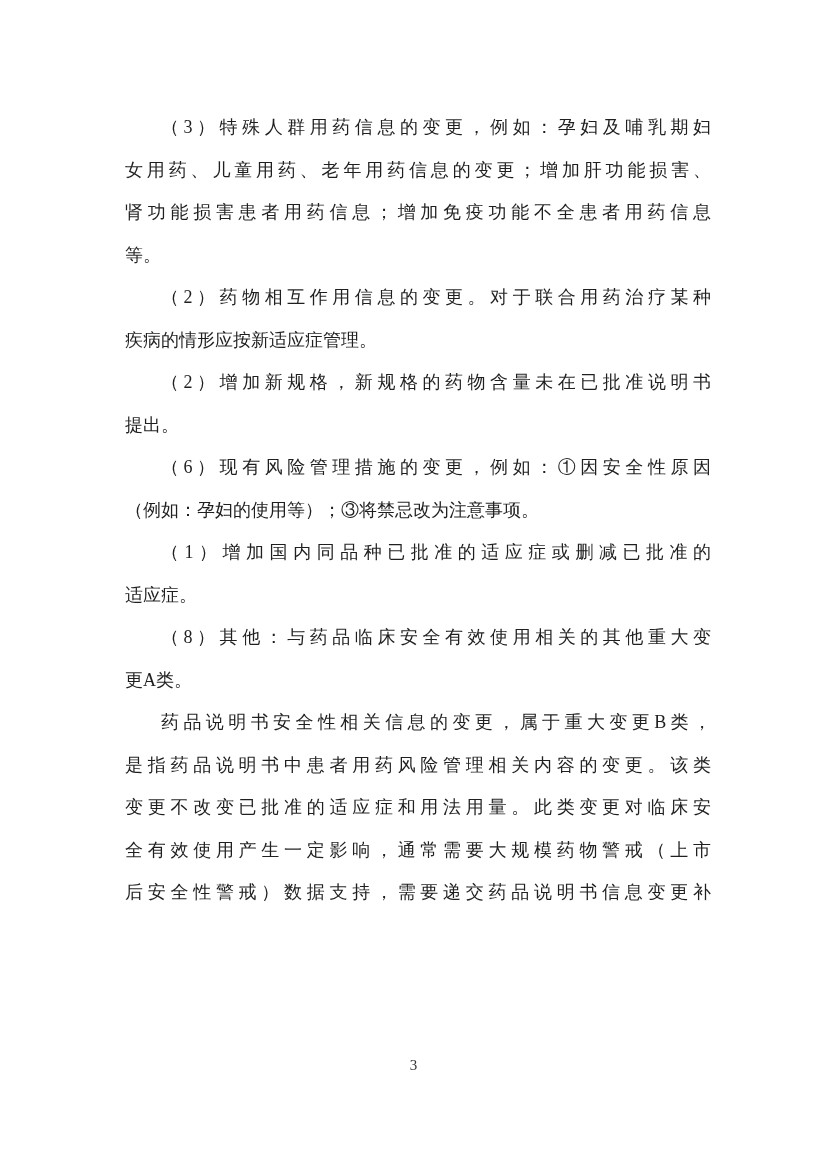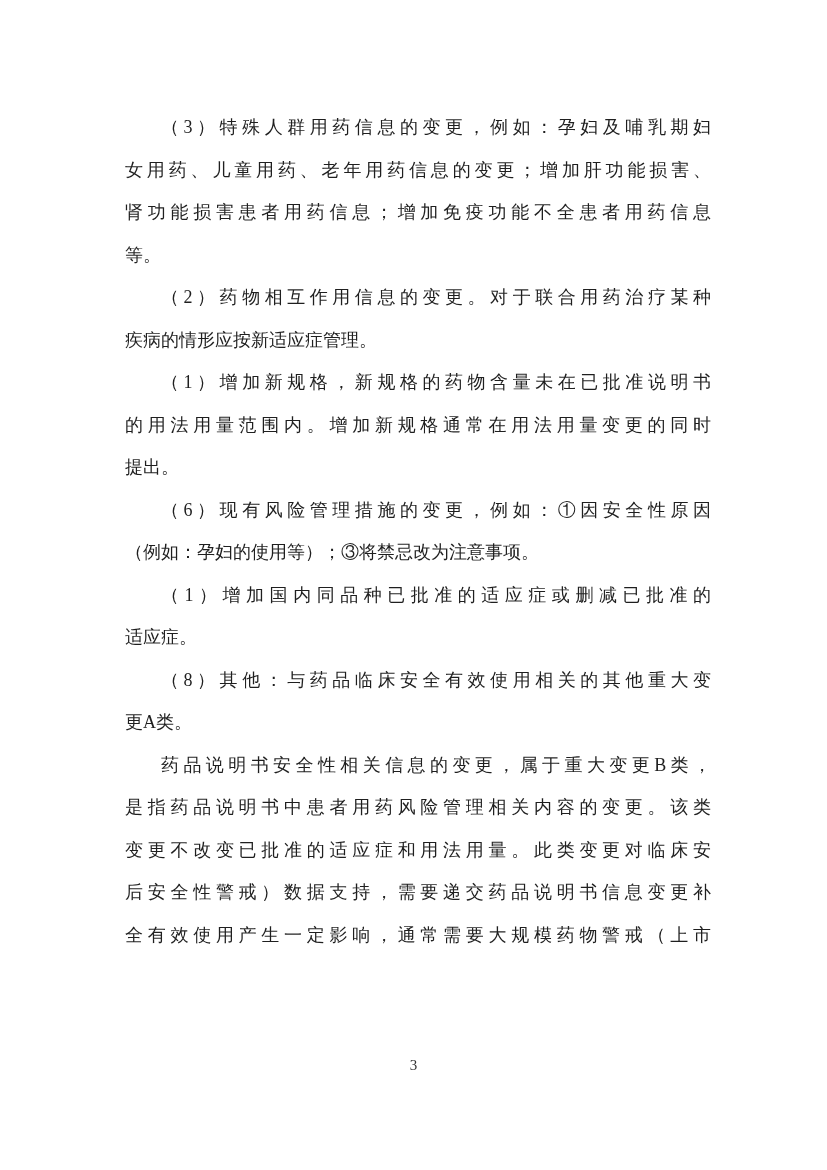--- a/index.html
+++ b/index.html
@@ -54,29 +54,28 @@
 <body>
 
 <div class="page" style="background: rgb(255, 255, 255); color: rgb(31, 31, 31);">
   <div class="text-block">
       <div class="line indent full">（3）特殊人群用药信息的变更，例如：孕妇及哺乳期妇</div>
       <div class="line full">女用药、儿童用药、老年用药信息的变更；增加肝功能损害、</div>
       <div class="line full">肾功能损害患者用药信息；增加免疫功能不全患者用药信息</div>
       <div class="line">等。</div>
       <div class="line indent full">（2）药物相互作用信息的变更。对于联合用药治疗某种</div>
       <div class="line">疾病的情形应按新适应症管理。</div>
-      <div class="line indent full">（1）增加新规格，新规格的药物含量未在已批准说明书</div>
-      <div class="line full">的用法用量范围内。增加新规格通常在用法用量变更的同时</div>
+      <div class="line indent full">（2）增加新规格，新规格的药物含量未在已批准说明书</div>
       <div class="line">提出。</div>
       <div class="line indent full">（6）现有风险管理措施的变更，例如：①因安全性原因</div>
       <div class="line">（例如：孕妇的使用等）；③将禁忌改为注意事项。</div>
       <div class="line indent full">（1）增加国内同品种已批准的适应症或删减已批准的</div>
       <div class="line">适应症。</div>
       <div class="line indent full">（8）其他：与药品临床安全有效使用相关的其他重大变</div>
       <div class="line">更A类。</div>
       <div class="line indent full">药品说明书安全性相关信息的变更，属于重大变更B类，</div>
       <div class="line full">是指药品说明书中患者用药风险管理相关内容的变更。该类</div>
       <div class="line full">变更不改变已批准的适应症和用法用量。此类变更对临床安</div>
+      <div class="line full">全有效使用产生一定影响，通常需要大规模药物警戒（上市</div>
       <div class="line full">后安全性警戒）数据支持，需要递交药品说明书信息变更补</div>
-      <div class="line full">全有效使用产生一定影响，通常需要大规模药物警戒（上市</div>
     </div>
   <div class="page-number">3</div>
 </div>
 
 </body></html>

